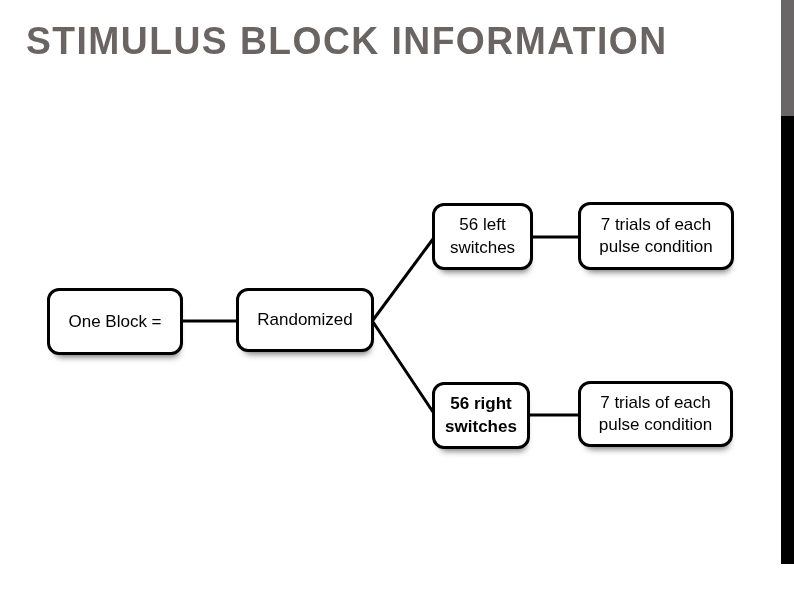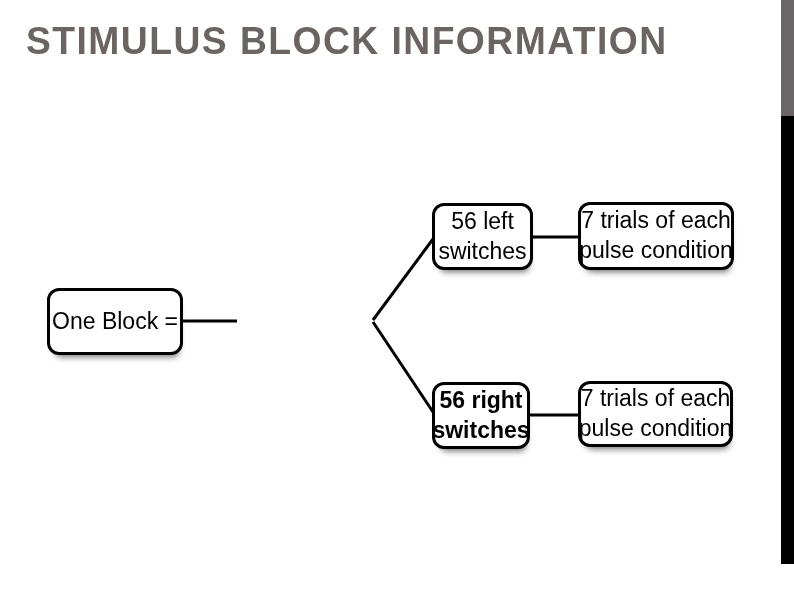--- a/index.html
+++ b/index.html
@@ -56,21 +56,21 @@
     position: absolute;
     box-sizing: border-box;
     background: #ffffff;
     border: 3px solid #000000;
     border-radius: 12px;
     display: flex;
     flex-direction: column;
     align-items: center;
     justify-content: center;
     text-align: center;
-    font-size: 23px;
+    font-size: 17px;
     line-height: 1.3;
     color: #000000;
     box-shadow: 2px 8px 6px -6px rgba(0,0,0,0.55);
   }
   .node-one-block      { left: 47px;  top: 288px; width: 136px; height: 67px; line-height: 1.75; }
   .node-randomized     { left: 236px; top: 288px; width: 138px; height: 64px; }
   .node-left-switches  { left: 432px; top: 203px; width: 101px; height: 67px; }
   .node-pulse-top      { left: 578px; top: 202px; width: 156px; height: 68px; }
   .node-right-switches { left: 432px; top: 382px; width: 98px;  height: 67px; font-weight: bold; }
   .node-pulse-bottom   { left: 578px; top: 381px; width: 155px; height: 66px; }
@@ -94,20 +94,23 @@
     <line x1="373" y1="320" x2="433" y2="239" stroke="#000000" stroke-width="3"></line>
     <line x1="373" y1="322" x2="433" y2="412" stroke="#000000" stroke-width="3"></line>
     <line x1="532" y1="237" x2="579" y2="237" stroke="#000000" stroke-width="3"></line>
     <line x1="527" y1="415" x2="579" y2="415" stroke="#000000" stroke-width="3"></line>
   </svg>
 
   <div class="node node-one-block">
     <span class="node-line">One Block =</span>
   </div>
 
+  <div class="node node-randomized">
+    <span class="node-line">Randomized</span>
+  </div>
 
   <div class="node node-left-switches">
     <span class="node-line">56 left</span>
     <span class="node-line">switches</span>
   </div>
 
   <div class="node node-pulse-top">
     <span class="node-line">7 trials of each</span>
     <span class="node-line">pulse condition</span>
   </div>

